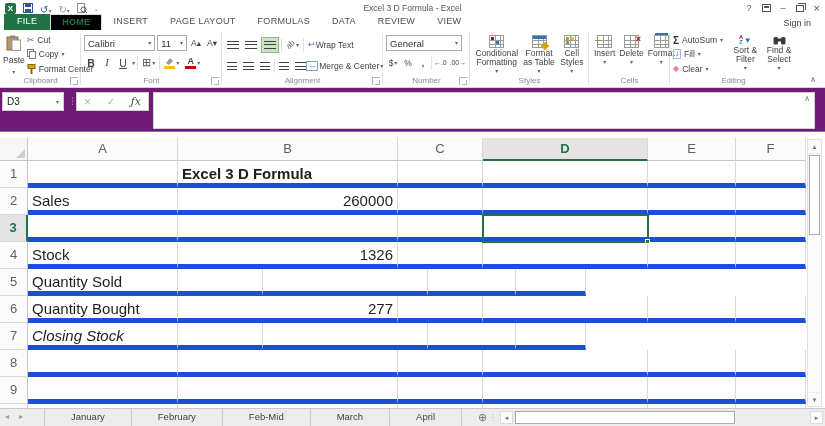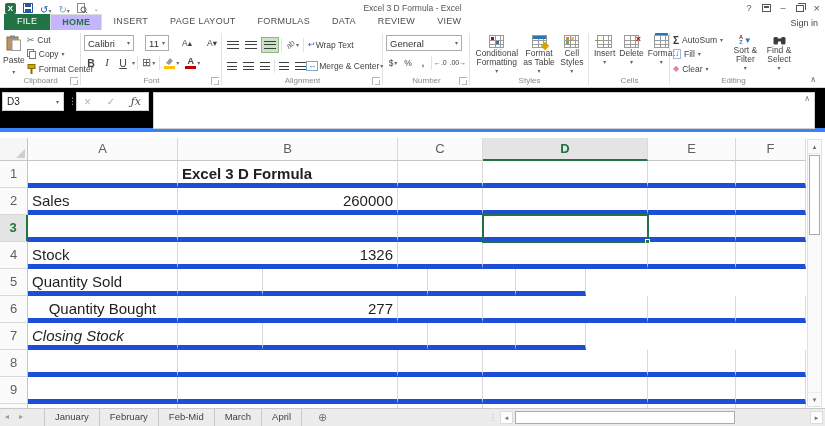--- a/index.html
+++ b/index.html
@@ -19,22 +19,22 @@
   .win-controls{margin-left:auto;display:flex;gap:10px;align-items:center;font-size:9px;color:#555;z-index:2}
   .ico-restore{width:8px;height:7px;border:1px solid #555;position:relative;display:inline-block}
   .ico-restore:before{content:"";position:absolute;left:1px;top:-3px;width:7px;height:6px;border:1px solid #555;border-bottom:none;border-left:none}
   .ico-ribopt{width:9px;height:8px;border:1px solid #555;display:inline-block;position:relative}
   .ico-ribopt:after{content:"";position:absolute;left:1px;top:1px;width:5px;height:2px;background:#555}
 
   
   .tabrow{height:16px;display:flex;align-items:stretch;padding-left:4px;background:#fff;position:relative}
   .rtab{padding:0 11px;font-size:9px;line-height:15px;color:#4d4d4d;letter-spacing:.3px;white-space:nowrap}
   .rtab.file{background:#217346;color:#fff;padding:0 13px}
-  .rtab.active{color:#217346;border:1px solid #dcdcdc;border-bottom:none;background:#c4b5fd;font-weight:bold}
-  .signin{position:absolute;right:7px;top:4px;font-size:9px;color:#444}
+  .rtab.active{color:#217346;border:1px solid #dcdcdc;border-bottom:none;background:#000000;font-weight:bold}
+  .signin{position:absolute;right:14px;top:4px;font-size:9px;color:#444}
 
   
   .ribbon{height:58px;border-bottom:1px solid #d5d5d5;display:flex;background:#fff;position:relative;padding-top:1px}
   .rgroup{position:relative;display:flex;flex-direction:column;padding:2px 2px 0 3px;flex:none}
   .rgroup .content{flex:1;display:flex}
   .glabel{height:11px;font-size:8px;color:#8a8a8a;text-align:center;line-height:10px}
   .launcher{position:absolute;right:2px;bottom:2px;width:8px;height:8px;border-left:1px solid #9a9a9a;border-top:1px solid #9a9a9a;opacity:.75}
   .launcher:after{content:"";position:absolute;right:0px;bottom:0px;width:4px;height:4px;border-right:1px solid #9a9a9a;border-bottom:1px solid #9a9a9a}
   .gdiv{width:1px;background:#e2e2e2;margin:2px 0}
   .dd{font-size:6px;color:#666;line-height:6px}
@@ -65,21 +65,21 @@
   .gridicon{width:15px;height:13px;border:1px solid #9a9a9a;background:
      linear-gradient(#9a9a9a 0 0) 0 4px/100% 1px no-repeat,
      linear-gradient(#9a9a9a 0 0) 0 8px/100% 1px no-repeat,
      linear-gradient(#9a9a9a 0 0) 5px 0/1px 100% no-repeat,
      linear-gradient(#9a9a9a 0 0) 10px 0/1px 100% no-repeat,#fff;position:relative}
   .edit-btn{display:flex;align-items:center;gap:3px;height:13px}
 
   .ribbon-collapse{position:absolute;right:9px;bottom:3px;font-size:8px;color:#666}
 
   
-  .formula-strip{height:44px;background:#000000;border-bottom:4px solid #3b82f6;position:relative}
+  .formula-strip{height:44px;background:#701a75;border-bottom:1px solid #3b82f6;position:relative}
   .namebox{position:absolute;left:2px;top:4px;width:62px;height:19px;background:#fff;border:1px solid #d0d0d0;
            display:flex;align-items:center;font-size:10px;color:#222;padding:0 4px}
   .namebox .dd{margin-left:auto}
   .fdots{position:absolute;left:68px;top:9px;color:#b5b5b5;font-size:9px;line-height:9px}
   .fxbox{position:absolute;left:76px;top:4px;width:73px;height:19px;background:#fff;border:1px solid #d0d0d0;
          display:flex;align-items:center;justify-content:space-between;padding:0 7px}
   .fb-cancel{color:#b3b3b3;font-size:12px}
   .fb-enter{color:#ababab;font-size:10px}
   .fb-fx{font-family:"DejaVu Serif",serif;font-style:italic;font-size:11px;color:#4d4d4d}
   .formula-input{position:absolute;left:153px;top:4px;right:10px;height:37px;background:#fff;border:1px solid #d0d0d0}
@@ -109,21 +109,21 @@
 
   .vscroll{position:absolute;right:3px;top:1px;width:15px;height:268px;background:#fafafa;border:1px solid #e1e1e1}
   .vs-btn{height:14px;text-align:center;font-size:7px;color:#707070;line-height:13px;border-bottom:1px solid #ececec}
   .vs-down{position:absolute;bottom:0;left:0;right:0;border-top:1px solid #ececec;border-bottom:none}
   .vs-thumb{position:absolute;left:1px;top:15px;width:11px;height:80px;background:#fff;border:1px solid #ababab}
 
   
   .tabbar{height:18px;background:#ececec;border-top:1px solid #c9c9c9;position:relative;display:flex;font-size:9.5px}
   .tnav{width:14px;text-align:center;line-height:16px;color:#9a9a9a;font-size:8px}
   #sheet-tabs{display:flex;margin-left:16px}
-  .stab{padding:0 10px;line-height:16px;border-right:1px solid #c9c9c9;color:#3f3f3f;white-space:nowrap}
+  .stab{padding:0 26px;line-height:16px;border-right:1px solid #c9c9c9;color:#3f3f3f;white-space:nowrap}
   .stab:first-child{border-left:1px solid #c9c9c9}
   .stab.active{background:#fff;color:#217346;font-weight:bold;border-bottom:2px solid #217346;line-height:14px;
                border-left:1px solid #a9a9a9;border-right:1px solid #a9a9a9}
   .addsheet{margin-left:16px;color:#767676;font-size:11px;line-height:16px}
   .hs-dots{position:absolute;left:489px;top:4px;color:#b0b0b0;font-size:8px}
   .hs-btn{position:absolute;top:2px;width:13px;height:13px;background:#fdfdfd;border:1px solid #dcdcdc;
           text-align:center;font-size:7px;color:#707070;line-height:12px}
   .hs-left{left:500px}
   .hs-right{right:2px}
   .hs-thumb{position:absolute;left:515px;top:2px;width:220px;height:13px;background:#fff;border:1px solid #ababab}
@@ -209,21 +209,21 @@
             </div>
         </div>
       </div>
       <div class="glabel">Clipboard</div>
       <span class="launcher"></span>
     </div>
     <div class="gdiv"></div>
 
     <div class="rgroup" style="width:140px">
       <div class="content col" style="justify-content:flex-start;gap:2px;padding-top:2px">
-        <div class="row" style="gap:11px">
+        <div class="row" style="gap:2px">
           <div class="rsel" style="width:72px">
               <span>Calibri</span>
               <span class="dd">▾</span>
             </div>
           <div class="rsel" style="width:30px">
               <span>11</span>
               <span class="dd">▾</span>
             </div>
           <span class="sbtn lbl">A▴</span>
           <span class="sbtn lbl">A▾</span>
@@ -513,21 +513,21 @@
         <div class="grow">
           <div class="rh">5</div>
           <div class="cell" style="width: 150px;">Quantity Sold</div>
           <div class="cell" style="width: 85px;"></div>
           <div class="cell" style="width: 165px;"></div>
           <div class="cell" style="width: 88px;"></div>
           <div class="cell" style="width: 70px;"></div>
         </div>
         <div class="grow">
           <div class="rh">6</div>
-          <div class="cell" style="width: 150px; text-align: center;">Quantity Bought</div>
+          <div class="cell" style="width: 150px;">Quantity Bought</div>
           <div class="cell ar" style="width: 220px;">277</div>
           <div class="cell" style="width: 85px;"></div>
           <div class="cell" style="width: 165px;"></div>
           <div class="cell" style="width: 88px;"></div>
           <div class="cell" style="width: 70px;"></div>
         </div>
         <div class="grow">
           <div class="rh">7</div>
           <div class="cell" style="width: 150px; font-style: italic;">Closing Stock</div>
           <div class="cell" style="width: 85px;"></div>

